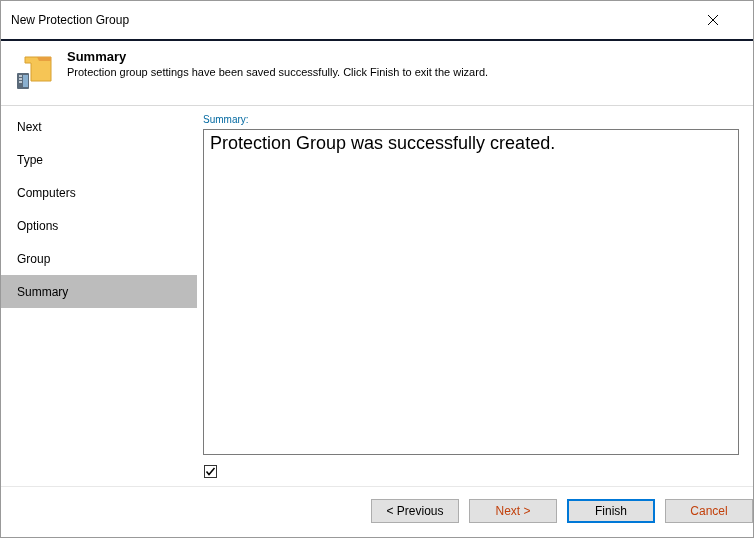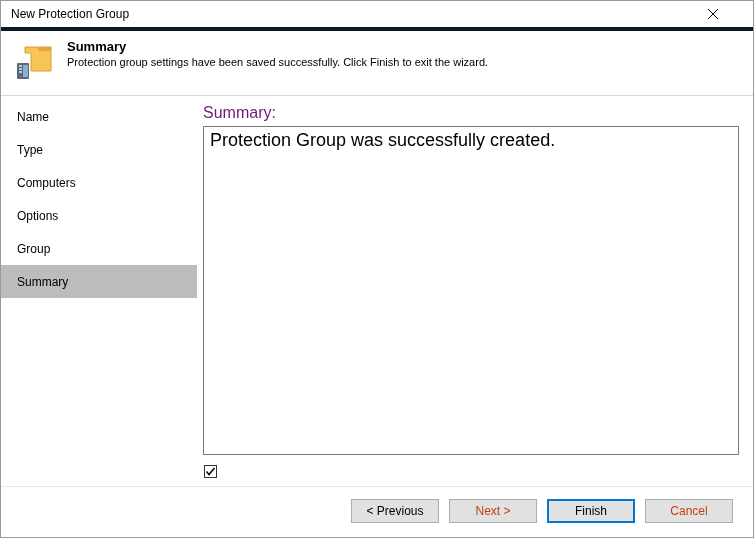--- a/index.html
+++ b/index.html
@@ -14,25 +14,25 @@
 .dialog {
   width: 754px;
   height: 538px;
   background: #fff;
   border: 1px solid #999;
   position: relative;
   display: flex;
   flex-direction: column;
 }
 .titlebar {
-  height: 30px;
+  height: 40px;
   display: flex;
   align-items: center;
   padding: 0 20px 0 10px;
-  border-bottom: 4px solid #0f172a;
+  border-bottom: 2px solid #0f172a;
 }
 .titlebar-text {
   font-size: 12px;
   color: #000;
   flex: 1;
 }
 .close-btn {
   width: 40px;
   height: 28px;
   display: flex;
@@ -91,22 +91,22 @@
 .sidebar-item.selected {
   background: #bcbcbc;
 }
 .main {
   flex: 1;
   padding: 8px 14px 8px 6px;
   display: flex;
   flex-direction: column;
 }
 .summary-label {
-  font-size: 16px;
-  color: #701a75;
+  font-size: 10px;
+  color: #0369a1;
   margin-bottom: 4px;
 }
 .summary-box {
   flex: 1;
   border: 1px solid #7a7a7a;
   background: #fff;
   padding: 3px 6px;
   font-size: 18px;
   color: #000;
   overflow: auto;
@@ -129,21 +129,21 @@
 }
 .checkbox svg {
   width: 11px;
   height: 11px;
 }
 .checkbox-label {
   font-size: 12px;
   color: #000;
 }
 .button-row {
-  padding: 12px 20px 14px;
+  padding: 12px 0 14px;
   display: flex;
   justify-content: flex-end;
   gap: 10px;
   border-top: 1px solid #e8e8e8;
 }
 .btn {
   width: 88px;
   height: 24px;
   border: 1px solid #adadad;
   background: #e1e1e1;
@@ -194,21 +194,21 @@
     <div class="header-text">
       <span class="header-title">Summary</span>
       <span class="header-desc">Protection group settings have been saved successfully. Click Finish to exit the wizard.</span>
     </div>
   </div>
 
   <div class="body">
 
     <div class="sidebar">
       <div class="sidebar-item">
-        <span>Name</span>
+        <span>Next</span>
       </div>
       <div class="sidebar-item">
         <span>Type</span>
       </div>
       <div class="sidebar-item">
         <span>Computers</span>
       </div>
       <div class="sidebar-item">
         <span>Options</span>
       </div>

